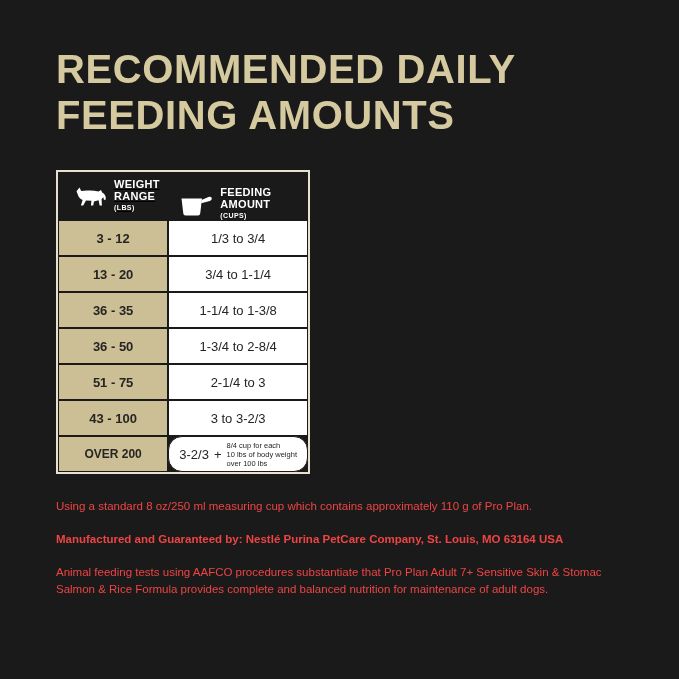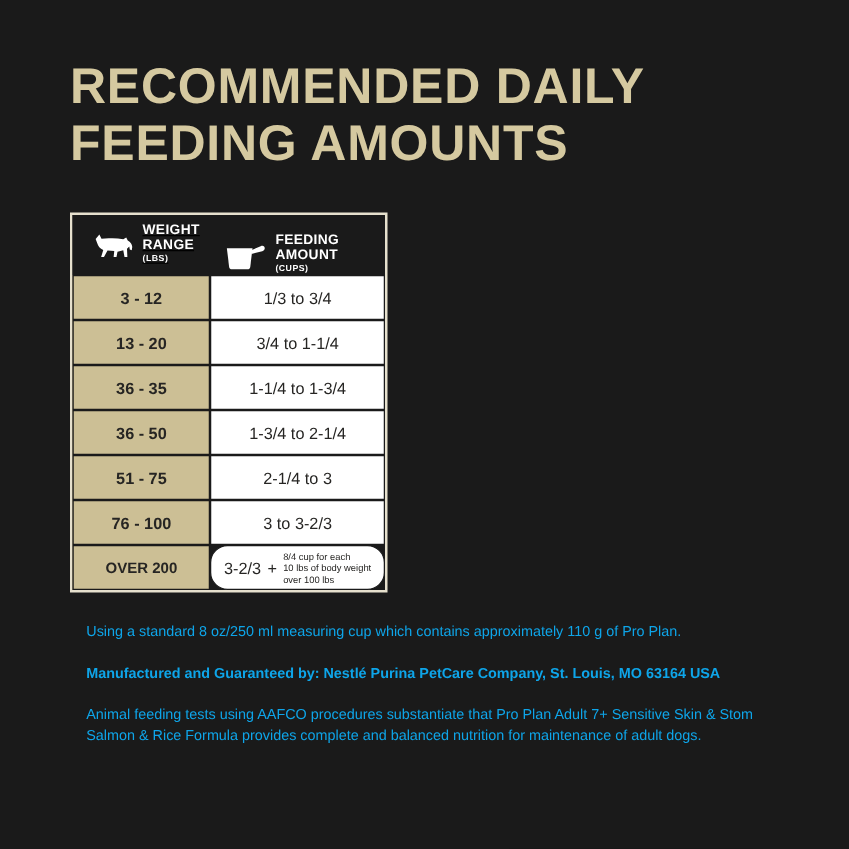--- a/index.html
+++ b/index.html
@@ -113,22 +113,21 @@
     text-align: left;
     color: #262523;
   }
 
   
   .notes {
     position: absolute;
     left: 56px;
     top: 498px;
     width: 576px;
-    color: #0ea5e9;
-    margin-left: 13px;
+    color: #ef4444;
   }
   .note-line {
     font-size: 11.5px;
     line-height: 17px;
     margin-bottom: 16px;
   }
   .note-line.bold { font-weight: bold; }
   .note-line.last { margin-bottom: 0; }
 </style>
 </head>
@@ -175,32 +174,32 @@
       <div class="row">
         <div class="cell cell-weight">3 - 12</div>
         <div class="cell cell-amount">1/3 to 3/4</div>
       </div>
       <div class="row">
         <div class="cell cell-weight">13 - 20</div>
         <div class="cell cell-amount">3/4 to 1-1/4</div>
       </div>
       <div class="row">
         <div class="cell cell-weight">36 - 35</div>
-        <div class="cell cell-amount">1-1/4 to 1-3/4</div>
+        <div class="cell cell-amount">1-1/4 to 1-3/8</div>
       </div>
       <div class="row">
         <div class="cell cell-weight">36 - 50</div>
-        <div class="cell cell-amount">1-3/4 to 2-1/4</div>
+        <div class="cell cell-amount">1-3/4 to 2-8/4</div>
       </div>
       <div class="row">
         <div class="cell cell-weight">51 - 75</div>
         <div class="cell cell-amount">2-1/4 to 3</div>
       </div>
       <div class="row">
-        <div class="cell cell-weight">76 - 100</div>
+        <div class="cell cell-weight">43 - 100</div>
         <div class="cell cell-amount">3 to 3-2/3</div>
       </div>
 
       <div class="row last">
         <div class="cell cell-weight">OVER 200</div>
         <div class="cell cell-amount compound">
           <span class="main">3-2/3</span>
           <span class="plus">+</span>
           <span class="note">
             <span>8/4 cup for each</span><br>

